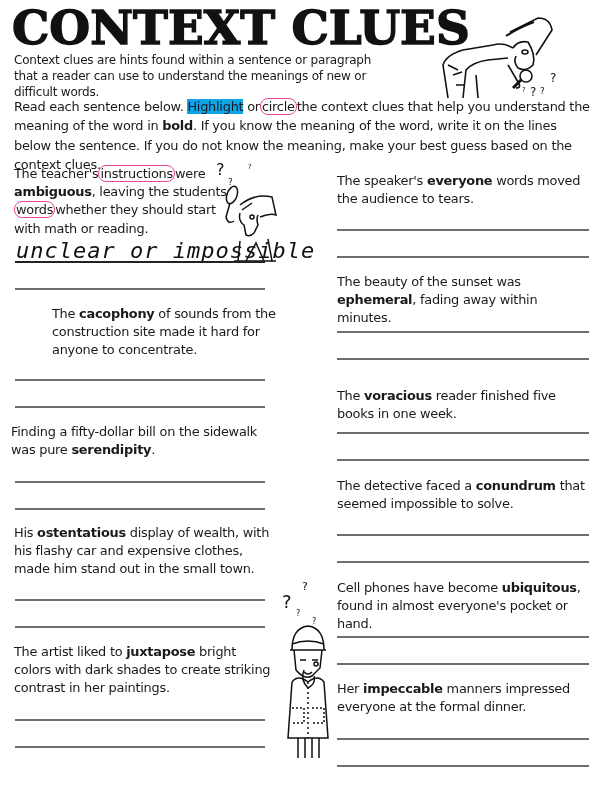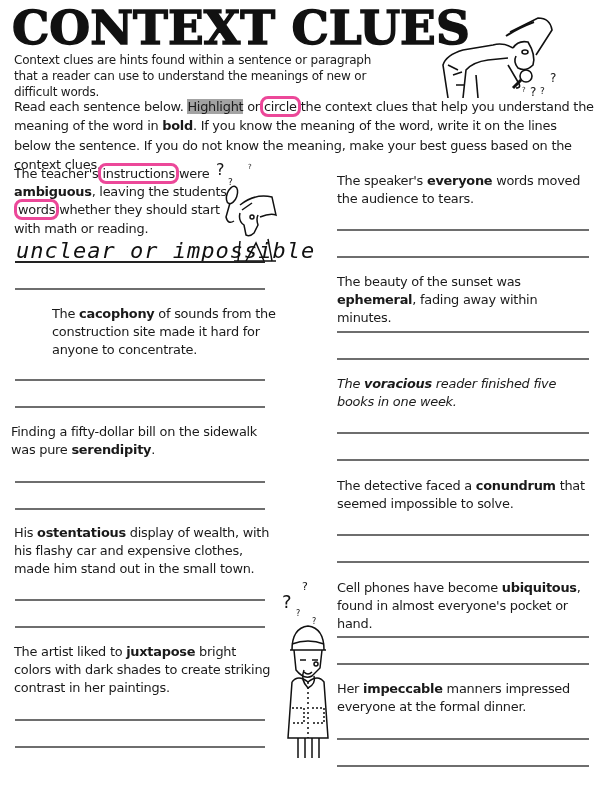--- a/index.html
+++ b/index.html
@@ -1,21 +1,21 @@
 <!DOCTYPE html>
 <html><head>
 <meta charset="utf-8">
 <style>
   html, body { margin:0; padding:0; background:#ffffff; }
   body { width:600px; height:793px; position:relative; overflow:hidden; font-family:"DejaVu Sans", "Liberation Sans", sans-serif; color:#1a1a1a; }
   .title { position:absolute; left:12px; top:2px; font-family:"DejaVu Serif", "Liberation Serif", serif; font-weight:bold; font-size:46px; letter-spacing:0px; line-height:52px; color:#111; transform:scaleX(1.02); transform-origin:left; -webkit-text-stroke:1.4px #111; }
   .intro { position:absolute; left:14px; top:52px; font-size:12px; line-height:16px; width:380px; letter-spacing:-0.2px; }
   .instructions { position:absolute; left:14px; top:97px; font-size:12.9px; line-height:19.3px; width:580px; letter-spacing:-0.25px; }
-  .hl { background:#a3a3a3; }
-  .circ { border:3px solid #ec4899; border-radius:8px; padding:0 1px; }
+  .hl { background:#0ea5e9; }
+  .circ { border:1px solid #ec4899; border-radius:8px; padding:0 1px; }
   b { font-weight:bold; }
   .q { position:absolute; font-size:12.9px; line-height:18.2px; letter-spacing:-0.25px; }
   .line { position:absolute; height:2px; background:#6e6e6e; }
   .answer { position:absolute; left:16px; top:238px; font-family:"DejaVu Sans Mono", "Liberation Mono", monospace; font-style:italic; font-size:22px; letter-spacing:1px; color:#111; }
   .art { position:absolute; }
 </style>
 </head>
 <body>
 
 <div class="title">CONTEXT CLUES</div>
@@ -99,21 +99,21 @@
 </svg>
 
 <div class="q" style="left:337px;top:172px;width:258px;"><span>The speaker's </span><b>everyone</b><span> words moved the audience to tears.</span></div>
 <div class="line" style="left:337px;top:229px;width:252px;"></div>
 <div class="line" style="left:337px;top:256px;width:252px;"></div>
 
 <div class="q" style="left:337px;top:273px;width:258px;"><span>The beauty of the sunset was </span><b>ephemeral</b><span>, fading away within minutes.</span></div>
 <div class="line" style="left:337px;top:331px;width:252px;"></div>
 <div class="line" style="left:337px;top:358px;width:252px;"></div>
 
-<div class="q" style="left:337px;top:375px;width:258px;font-style:italic;"><span>The </span><b>voracious</b><span> reader finished five books in one week.</span></div>
+<div class="q" style="left:337px;top:387px;width:258px;"><span>The </span><b>voracious</b><span> reader finished five books in one week.</span></div>
 <div class="line" style="left:337px;top:432px;width:252px;"></div>
 <div class="line" style="left:337px;top:459px;width:252px;"></div>
 
 <div class="q" style="left:337px;top:477px;width:258px;"><span>The detective faced a </span><b>conundrum</b><span> that seemed impossible to solve.</span></div>
 <div class="line" style="left:337px;top:534px;width:252px;"></div>
 <div class="line" style="left:337px;top:561px;width:252px;"></div>
 
 <div class="q" style="left:337px;top:579px;width:262px;"><span>Cell phones have become </span><b>ubiquitous</b><span>, found in almost everyone's pocket or hand.</span></div>
 <div class="line" style="left:337px;top:636px;width:252px;"></div>
 <div class="line" style="left:337px;top:663px;width:252px;"></div>

